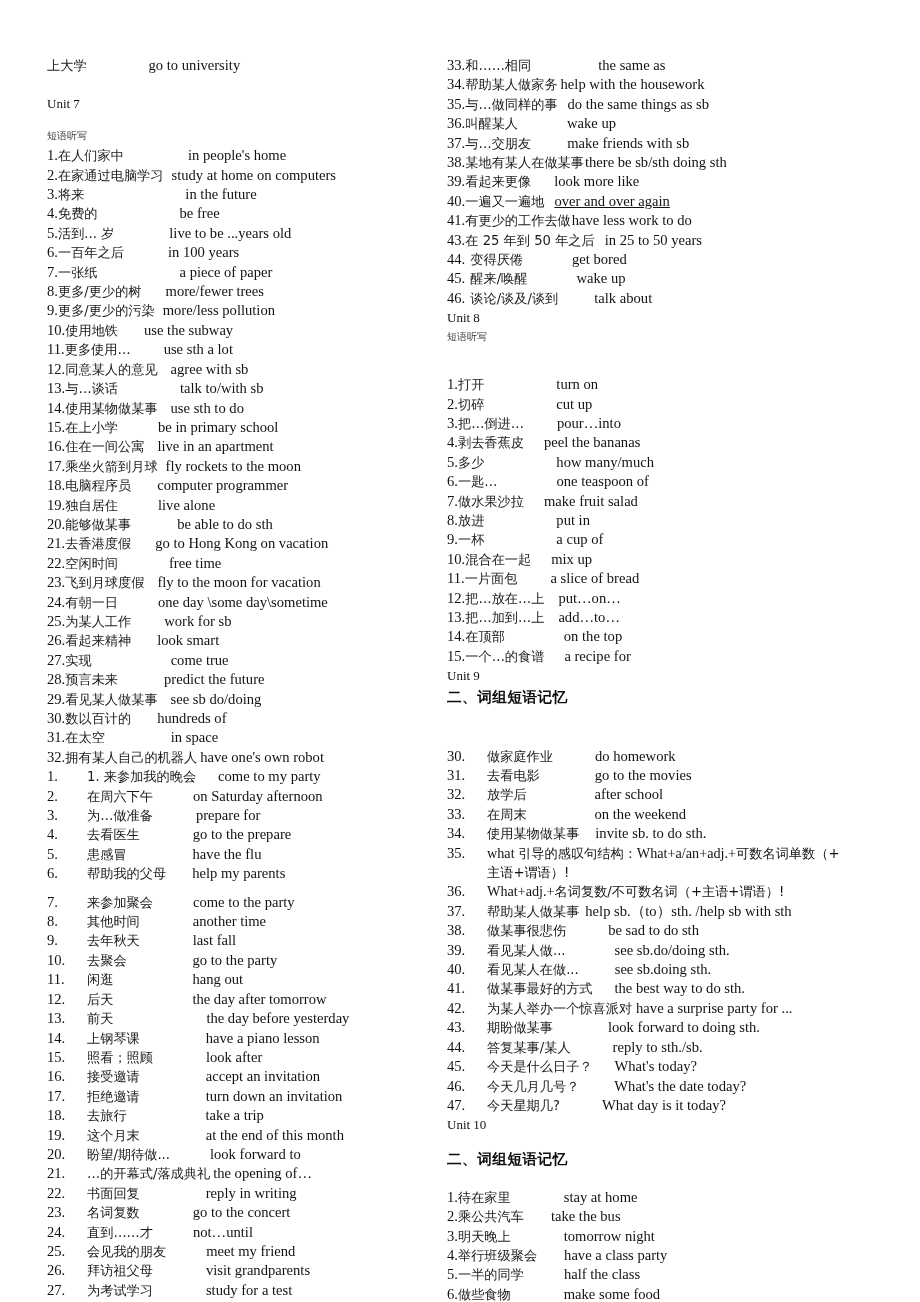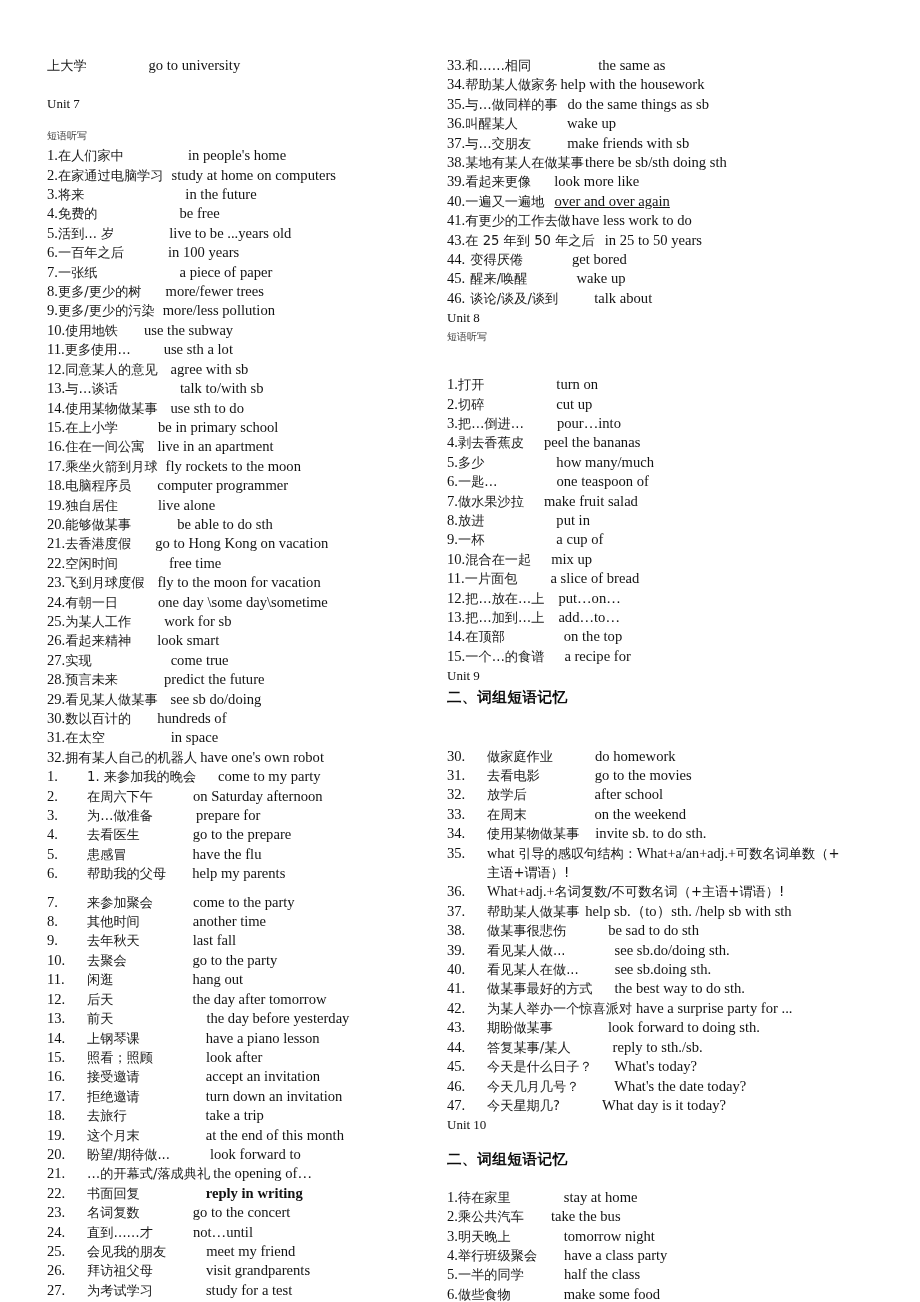--- a/index.html
+++ b/index.html
@@ -395,21 +395,21 @@
             <span class="en" style="padding-left: 40px;">look forward to</span>
           </div>
           <div class="row row-spaced">
             <span class="numcell num">21.</span>
             <span class="cn">…的开幕式/落成典礼</span>
             <span class="en" style="padding-left: 3px;">the opening of…</span>
           </div>
           <div class="row row-spaced">
             <span class="numcell num">22.</span>
             <span class="cn">书面回复</span>
-            <span class="en" style="padding-left: 66px; font-weight: bold;">reply in writing</span>
+            <span class="en" style="padding-left: 66px;">reply in writing</span>
           </div>
           <div class="row row-spaced">
             <span class="numcell num">23.</span>
             <span class="cn">名词复数</span>
             <span class="en" style="padding-left: 53px;">go to the concert</span>
           </div>
           <div class="row row-spaced">
             <span class="numcell num">24.</span>
             <span class="cn">直到……才</span>
             <span class="en" style="padding-left: 40px;">not…until</span>

